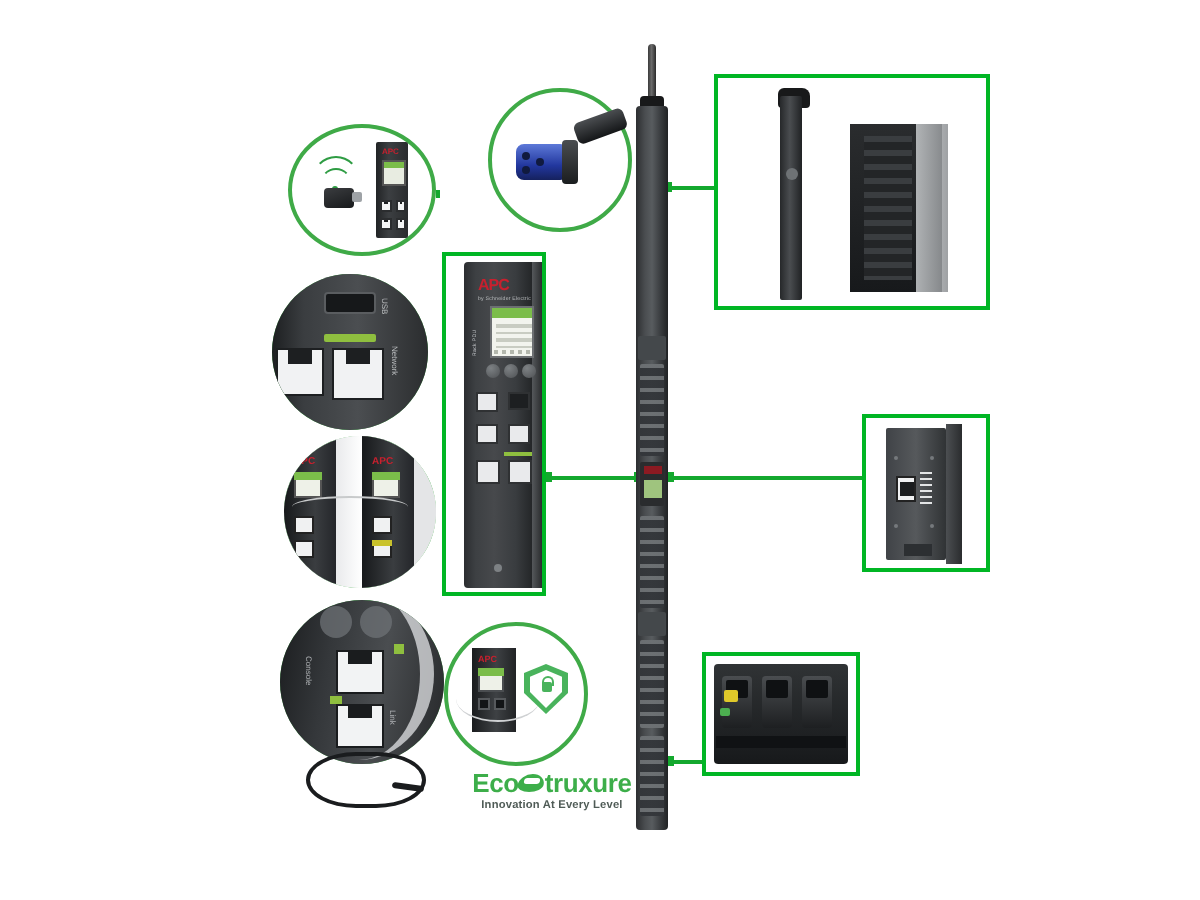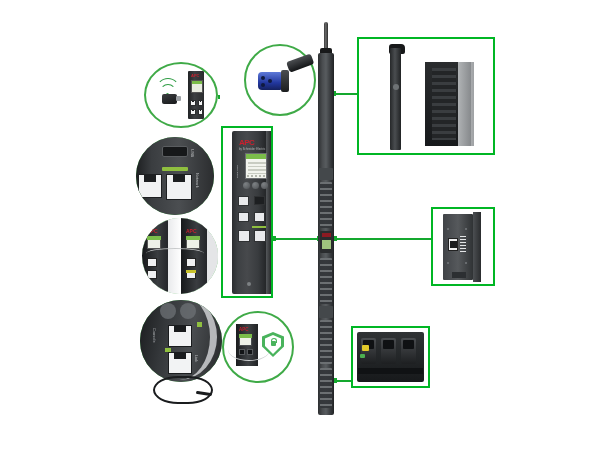--- a/index.html
+++ b/index.html
@@ -357,14 +357,18 @@
   <div class="outlet-cell" style="left:361px;"></div>
   <div class="outlet-cell" style="left:381px;"></div>
   <div class="outlet-cell" style="left:401px;"></div>
   <div class="outlet-clip" style="left:363px;"></div>
   <div class="outlet-clip" style="left:383px;"></div>
   <div class="outlet-clip" style="left:403px;"></div>
   <div id="outlet-yellow"></div>
   <div id="outlet-green"></div>
   <div class="abs" style="left:358px;top:368px;width:65px;height:6px;background:#101214;"></div>
 
+  <div id="eco-logo">
+    <div id="eco-line1"><span>Eco</span><span id="eco-mark"><span class="swoosh"></span><span class="swoosh-cut"></span></span><span>truxure</span></div>
+    <div id="eco-line2">Innovation At Every Level</div>
+  </div>
 
 </div>
 
 </body></html>

